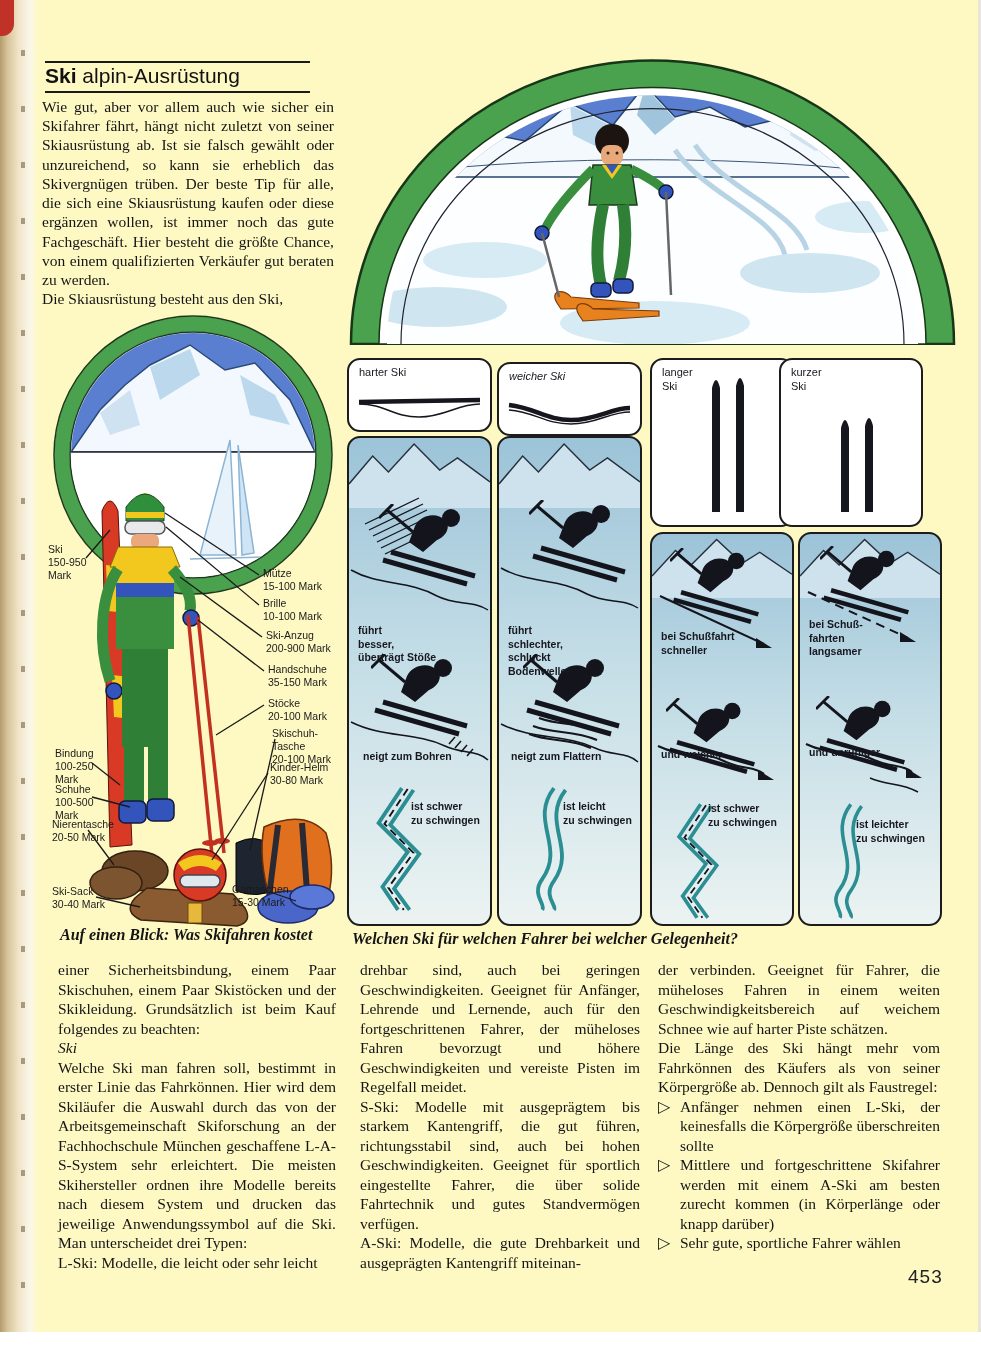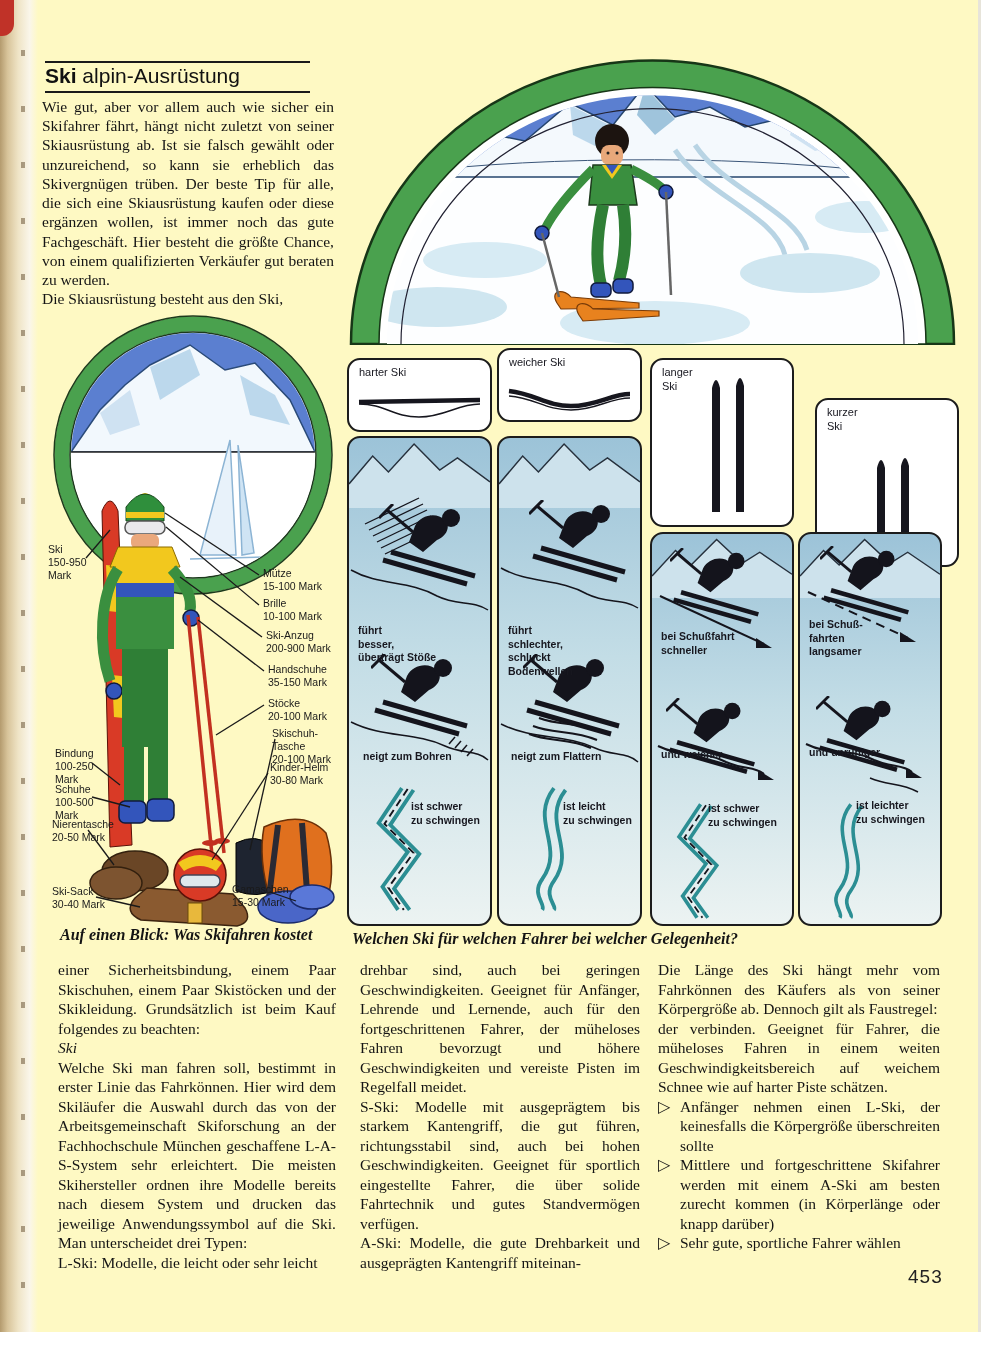--- a/index.html
+++ b/index.html
@@ -269,36 +269,36 @@
       </g>
     </svg>
 
     <div class="hbox" style="left:2px;top:303px;width:141px;height:70px;">
       <svg viewBox="0 0 141 70">
         <path d="M10,44 C36,44 44,57 70,57 C96,57 108,44 131,44" stroke="#16161e" stroke-width="1.5" fill="none"></path>
         <path d="M10,42 L131,40" stroke="#16161e" stroke-width="4.5" fill="none"></path>
       </svg>
       <div class="hbox-label">harter Ski</div>
     </div>
-    <div class="hbox" style="left:152px;top:293px;width:141px;height:70px;">
+    <div class="hbox" style="left:152px;top:307px;width:141px;height:70px;font-style:italic;">
       <svg viewBox="0 0 141 70">
         <path d="M10,46 C36,48 46,60 72,60 C98,60 110,48 131,48" stroke="#16161e" stroke-width="1.5" fill="none"></path>
         <path d="M10,41 C36,44 48,56 72,56 C98,56 112,44 131,44" stroke="#16161e" stroke-width="4.5" fill="none"></path>
       </svg>
       <div class="hbox-label">weicher Ski</div>
     </div>
     <div class="hbox" style="left:305px;top:303px;width:140px;height:165px;">
       <svg viewBox="0 0 140 165">
         <path d="M60,152 L60,28 Q64,12 68,28 L68,152 Z" fill="#16161e"></path>
         <path d="M84,152 L84,26 Q88,10 92,26 L92,152 Z" fill="#16161e"></path>
       </svg>
       <div class="hbox-label">langer
 Ski</div>
     </div>
-    <div class="hbox" style="left:470px;top:303px;width:140px;height:165px;margin-top:40px;">
+    <div class="hbox" style="left:434px;top:303px;width:140px;height:165px;">
       <svg viewBox="0 0 140 165">
         <path d="M60,152 L60,68 Q64,52 68,68 L68,152 Z" fill="#16161e"></path>
         <path d="M84,152 L84,66 Q88,50 92,66 L92,152 Z" fill="#16161e"></path>
       </svg>
       <div class="hbox-label">kurzer
 Ski</div>
     </div>
 
     <div class="panel" style="left:2px;top:381px;width:141px;height:486px;">
       <svg class="panel-art" viewBox="0 0 141 486">
@@ -381,40 +381,40 @@
         <use href="#sk1" x="16" y="162" width="92" height="83"></use>
         <path d="M6,210 C30,222 52,214 74,226 C92,234 102,230 112,238" stroke="#14141c" stroke-width="2" fill="none"></path>
         <path d="M70,244 C88,252 100,248 118,258" stroke="#14141c" stroke-width="1.5" fill="none"></path>
         <polygon points="122,244 106,234 106,244" fill="#14141c"></polygon>
         <use href="#tre" x="22" y="268" width="54" height="118"></use>
       </svg>
       <div class="panel-label" style="left:9px;top:84px;">bei Schuß-
 fahrten
 langsamer</div>
       <div class="panel-label" style="left:9px;top:212px;">und unruhiger</div>
-      <div class="panel-label" style="left:56px;top:265px;">ist leichter
+      <div class="panel-label" style="left:56px;top:284px;">ist leichter
 zu schwingen</div>
     </div>
   </div>
   <div class="caption" style="left:352px;top:930px;">Welchen Ski für welchen Fahrer bei welcher Gelegenheit?</div>
 
   <div class="bcol" style="left:58px;width:278px;">
     <p>einer Sicherheitsbindung, einem Paar Skischuhen, einem Paar Skistöcken und der Skikleidung. Grundsätzlich ist beim Kauf folgendes zu beachten:</p>
     <p class="p-ital">Ski</p>
     <p>Welche Ski man fahren soll, bestimmt in erster Linie das Fahrkönnen. Hier wird dem Skiläufer die Auswahl durch das von der Arbeitsgemeinschaft Skiforschung an der Fachhochschule München geschaffene L-A-S-System sehr erleichtert. Die meisten Skihersteller ordnen ihre Modelle bereits nach diesem System und drucken das jeweilige Anwendungssymbol auf die Ski. Man unterscheidet drei Typen:</p>
     <p>L-Ski: Modelle, die leicht oder sehr leicht</p>
   </div>
   <div class="bcol" style="left:360px;width:280px;">
     <p>drehbar sind, auch bei geringen Geschwindigkeiten. Geeignet für Anfänger, Lehrende und Lernende, auch für den fortgeschrittenen Fahrer, der müheloses Fahren bevorzugt und höhere Geschwindigkeiten und vereiste Pisten im Regelfall meidet.</p>
     <p>S-Ski: Modelle mit ausgeprägtem bis starkem Kantengriff, die gut führen, richtungsstabil sind, auch bei hohen Geschwindigkeiten. Geeignet für sportlich eingestellte Fahrer, die über solide Fahrtechnik und gutes Standvermögen verfügen.</p>
     <p>A-Ski: Modelle, die gute Drehbarkeit und ausgeprägten Kantengriff miteinan-</p>
   </div>
   <div class="bcol" style="left:658px;width:282px;">
+    <p>der verbinden. Geeignet für Fahrer, die müheloses Fahren in einem weiten Geschwindigkeitsbereich auf weichem Schnee wie auf harter Piste schätzen.</p>
     <p>Die Länge des Ski hängt mehr vom Fahrkönnen des Käufers als von seiner Körpergröße ab. Dennoch gilt als Faustregel:</p>
-    <p>der verbinden. Geeignet für Fahrer, die müheloses Fahren in einem weiten Geschwindigkeitsbereich auf weichem Schnee wie auf harter Piste schätzen.</p>
     <div class="bullet">
       <span class="bm">▷</span>
       <span class="bt">Anfänger nehmen einen L-Ski, der keinesfalls die Körpergröße überschreiten sollte</span>
     </div>
     <div class="bullet">
       <span class="bm">▷</span>
       <span class="bt">Mittlere und fortgeschrittene Skifahrer werden mit einem A-Ski am besten zurecht kommen (in Körperlänge oder knapp darüber)</span>
     </div>
     <div class="bullet">
       <span class="bm">▷</span>

